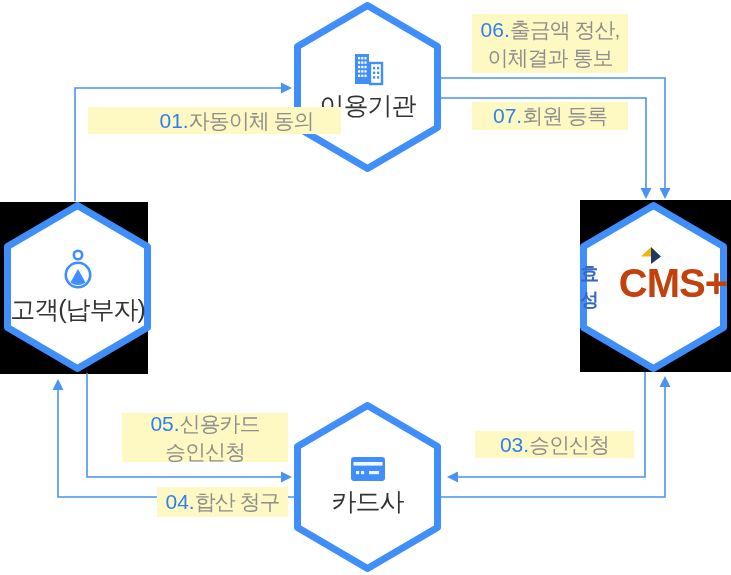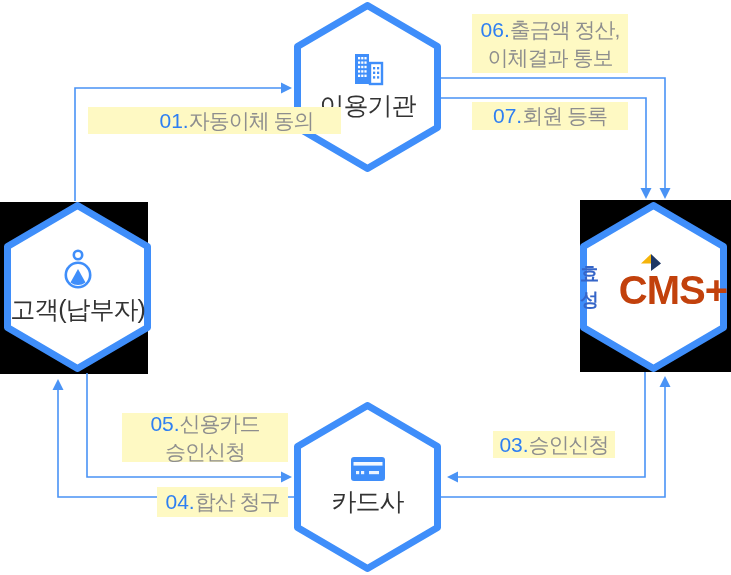--- a/index.html
+++ b/index.html
@@ -15,21 +15,21 @@
 
   
   .hex{position:absolute;width:147px;height:170px;z-index:2;}
   .hex svg.shape{position:absolute;left:0;top:0;}
   .hex .content{position:absolute;inset:0;display:flex;flex-direction:column;
                 align-items:center;justify-content:center;gap:3px;}
   .node-label{font-size:25px;font-weight:500;color:#333333;letter-spacing:-1px;
               white-space:nowrap;}
 
   
-  .cms-logo{display:flex;align-items:flex-end;justify-content:center;gap:7px;}
+  .cms-logo{display:flex;align-items:flex-start;justify-content:center;gap:7px;}
   .cms-kr{font-size:19px;font-weight:700;color:#3565c8;letter-spacing:-1px;}
   .cms-en-wrap{position:relative;display:inline-block;}
   .cms-en{font-size:40px;font-weight:800;color:#c2410c;letter-spacing:-1px;}
   .cms-tri{position:absolute;left:22px;top:-14px;}
 
   
   .step{position:absolute;background:#fef9c3;z-index:3;display:flex;flex-direction:column;
         align-items:center;justify-content:center;font-size:21px;font-weight:500;
         line-height:1.32;white-space:nowrap;}
   .step .num{color:#2e7ff2;}
@@ -156,21 +156,21 @@
 
   <div class="step" style="left:472px;top:14px;width:156px;height:59px;">
     <div><span class="num">06.</span><span class="txt">출금액 정산,</span></div>
     <div class="txt">이체결과 통보</div>
   </div>
 
   <div class="step" style="left:472px;top:102px;width:156px;height:28px;">
     <div><span class="num">07.</span><span class="txt">회원 등록</span></div>
   </div>
 
-  <div class="step" style="left:493px;top:431px;width:122px;height:27px;">
+  <div class="step" style="left:475px;top:431px;width:159px;height:27px;">
     <div><span class="num">03.</span><span class="txt">승인신청</span></div>
   </div>
 
   <div class="step" style="left:122px;top:413px;width:166px;height:49px;">
     <div><span class="num">05.</span><span class="txt">신용카드</span></div>
     <div class="txt">승인신청</div>
   </div>
 
   <div class="step" style="left:157px;top:487px;width:131px;height:30px;">
     <div><span class="num">04.</span><span class="txt">합산 청구</span></div>

